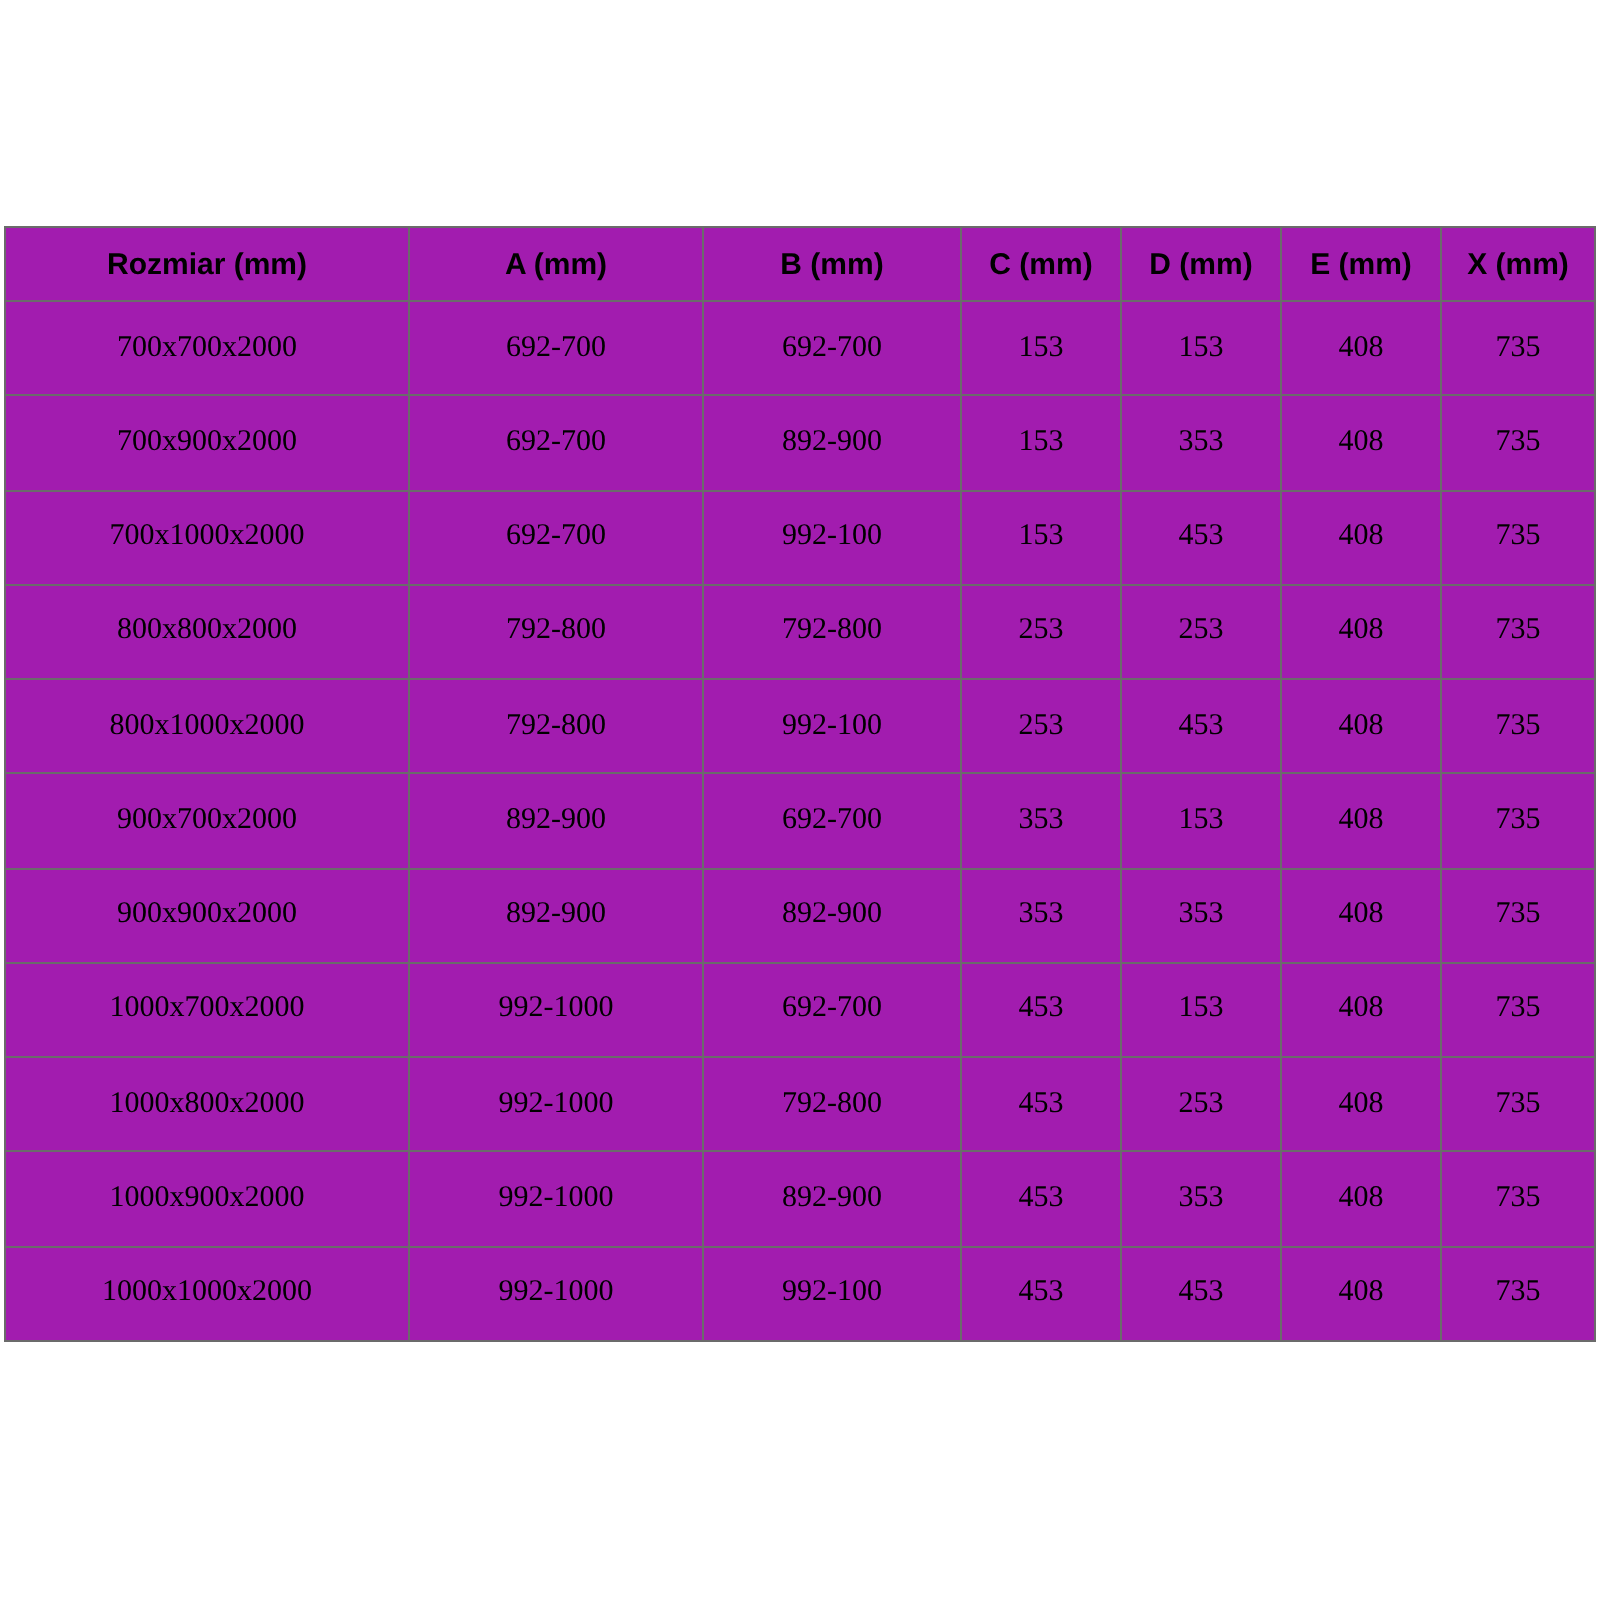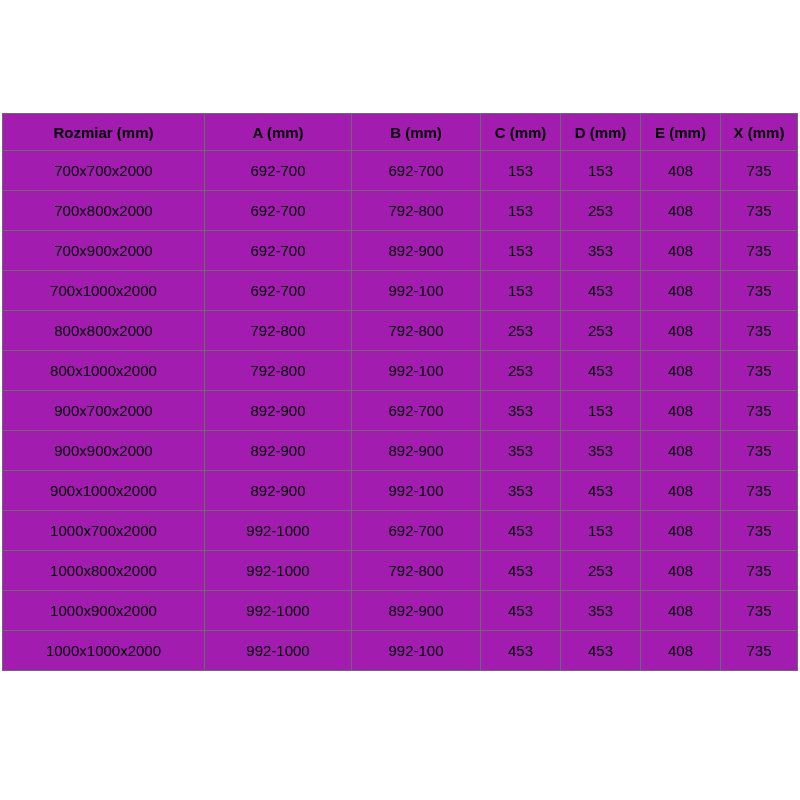--- a/index.html
+++ b/index.html
@@ -37,20 +37,21 @@
     font-size: 15px;
     font-weight: bold;
     height: 36px;
   }
   table.dim-table td {
     font-size: 15px;
     font-weight: normal;
   }
   table.dim-table tbody tr {
     height: 32.6px;
+    font-family: Liberation Serif, serif;
   }
   col.c0 { width: 202px; }
   col.c1 { width: 147px; }
   col.c2 { width: 129px; }
   col.c3 { width: 80px; }
   col.c4 { width: 80px; }
   col.c5 { width: 80px; }
   col.c6 { width: 77px; }
 </style>
 </head>
@@ -78,29 +79,20 @@
           <th>X (mm)</th>
         </tr>
     </thead>
     <tbody>
         <tr>
           <td>700x700x2000</td>
           <td>692-700</td>
           <td>692-700</td>
           <td>153</td>
           <td>153</td>
-          <td>408</td>
-          <td>735</td>
-        </tr>
-        <tr>
-          <td>700x800x2000</td>
-          <td>692-700</td>
-          <td>792-800</td>
-          <td>153</td>
-          <td>253</td>
           <td>408</td>
           <td>735</td>
         </tr>
         <tr>
           <td>700x900x2000</td>
           <td>692-700</td>
           <td>892-900</td>
           <td>153</td>
           <td>353</td>
           <td>408</td>
@@ -145,29 +137,20 @@
         <tr>
           <td>900x900x2000</td>
           <td>892-900</td>
           <td>892-900</td>
           <td>353</td>
           <td>353</td>
           <td>408</td>
           <td>735</td>
         </tr>
         <tr>
-          <td>900x1000x2000</td>
-          <td>892-900</td>
-          <td>992-100</td>
-          <td>353</td>
-          <td>453</td>
-          <td>408</td>
-          <td>735</td>
-        </tr>
-        <tr>
           <td>1000x700x2000</td>
           <td>992-1000</td>
           <td>692-700</td>
           <td>453</td>
           <td>153</td>
           <td>408</td>
           <td>735</td>
         </tr>
         <tr>
           <td>1000x800x2000</td>

